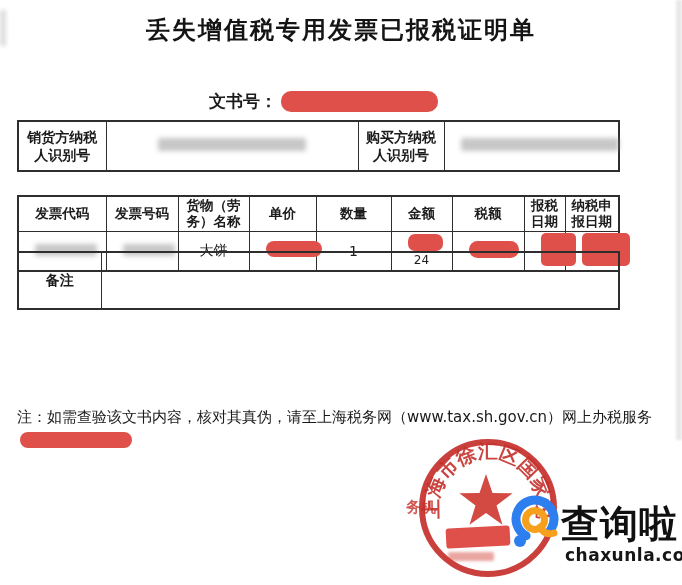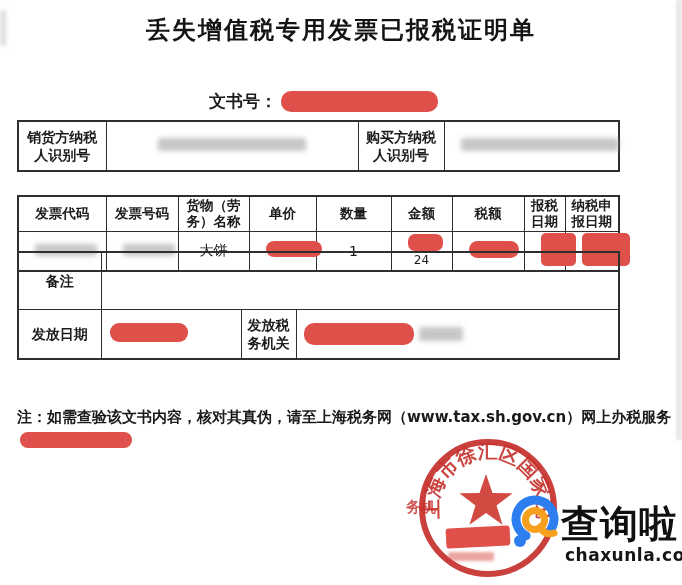--- a/index.html
+++ b/index.html
@@ -11,21 +11,21 @@
   .docno-label{left:209px;top:90px;font-size:17px;font-weight:bold;}
   .pill{background:#e0504b;border-radius:10px;display:inline-block;}
   .pill.abs{position:absolute;}
   .blurval{background:#8f8f8f;opacity:.5;filter:blur(2.5px);border-radius:2px;display:inline-block;}
   .tbl{border-collapse:collapse;table-layout:fixed;position:absolute;background:transparent;}
   .tbl,.tbl td,.tbl th{border:1px solid #2e2e2e;}
   .tbl{border-width:2px;}
   .tbl th{font-size:14px;font-weight:bold;text-align:center;padding:6px 5px;line-height:1.3;color:#1c1c1c;}
   .tbl td{text-align:center;vertical-align:middle;padding:1px 16px;font-size:14px;}
   .hdr th{padding:1px 2px;font-size:13.5px;line-height:1.18;}
-  .note{left:17px;top:406px;width:655px;font-size:15px;line-height:23px;font-weight:bold;color:#1a1a1a;}
+  .note{left:17px;top:406px;width:655px;font-size:15px;line-height:23px;font-weight:normal;color:#1a1a1a;}
   .note .pill{width:112px;height:16px;vertical-align:-3px;margin-left:3px;}
   .brand-text{left:561px;top:499px;font-size:38px;font-weight:bold;color:#101010;letter-spacing:1px;}
   .brand-domain{left:565px;top:545px;font-size:17px;font-weight:bold;color:#161616;letter-spacing:.5px;}
   .edge-strip{right:0;top:0;width:6px;height:440px;background:#d7d7d7;opacity:.55;filter:blur(1px);}
   .edge-smudge{left:0;top:10px;width:6px;height:36px;background:#c6c6c6;opacity:.6;filter:blur(2px);}
   .seal-wrap{left:400px;top:436px;width:180px;height:150px;z-index:1;}
   .logo-wrap{left:506px;top:492px;width:62px;height:66px;z-index:2;}
   .blockred{background:#e0504b;border-radius:5px;display:inline-block;}
 </style>
 </head>
@@ -99,26 +99,20 @@
       <col style="width:83px">
       <col style="width:140px">
       <col style="width:55px">
       <col style="width:323px">
     </colgroup>
   <tbody>
       <tr style="height:57px">
     <th>备注</th>
     <td colspan="3"></td>
   </tr>
-  <tr style="height:37px">
-    <th>发放日期</th>
-    <td style="text-align:left;padding-left:8px;"><span class="pill" style="width:78px;height:19px;border-radius:9px;"></span></td>
-    <th>发放税务机关</th>
-    <td style="text-align:left;padding-left:7px;"><span class="pill" style="width:110px;height:22px;border-radius:10px;vertical-align:middle;"></span><span class="blurval" style="width:44px;height:14px;margin-left:5px;vertical-align:middle;"></span></td>
-  </tr>
 </tbody>
   </table>
 
 <div class="abs note">
   <div>注：如需查验该文书内容，核对其真伪，请至上海税务网（www.tax.sh.gov.cn）网上办税服务</div>
   <div><span class="pill"></span></div>
 </div>
 
 <div class="abs seal-wrap">
   <svg width="180" height="150" viewBox="0 0 180 150">

